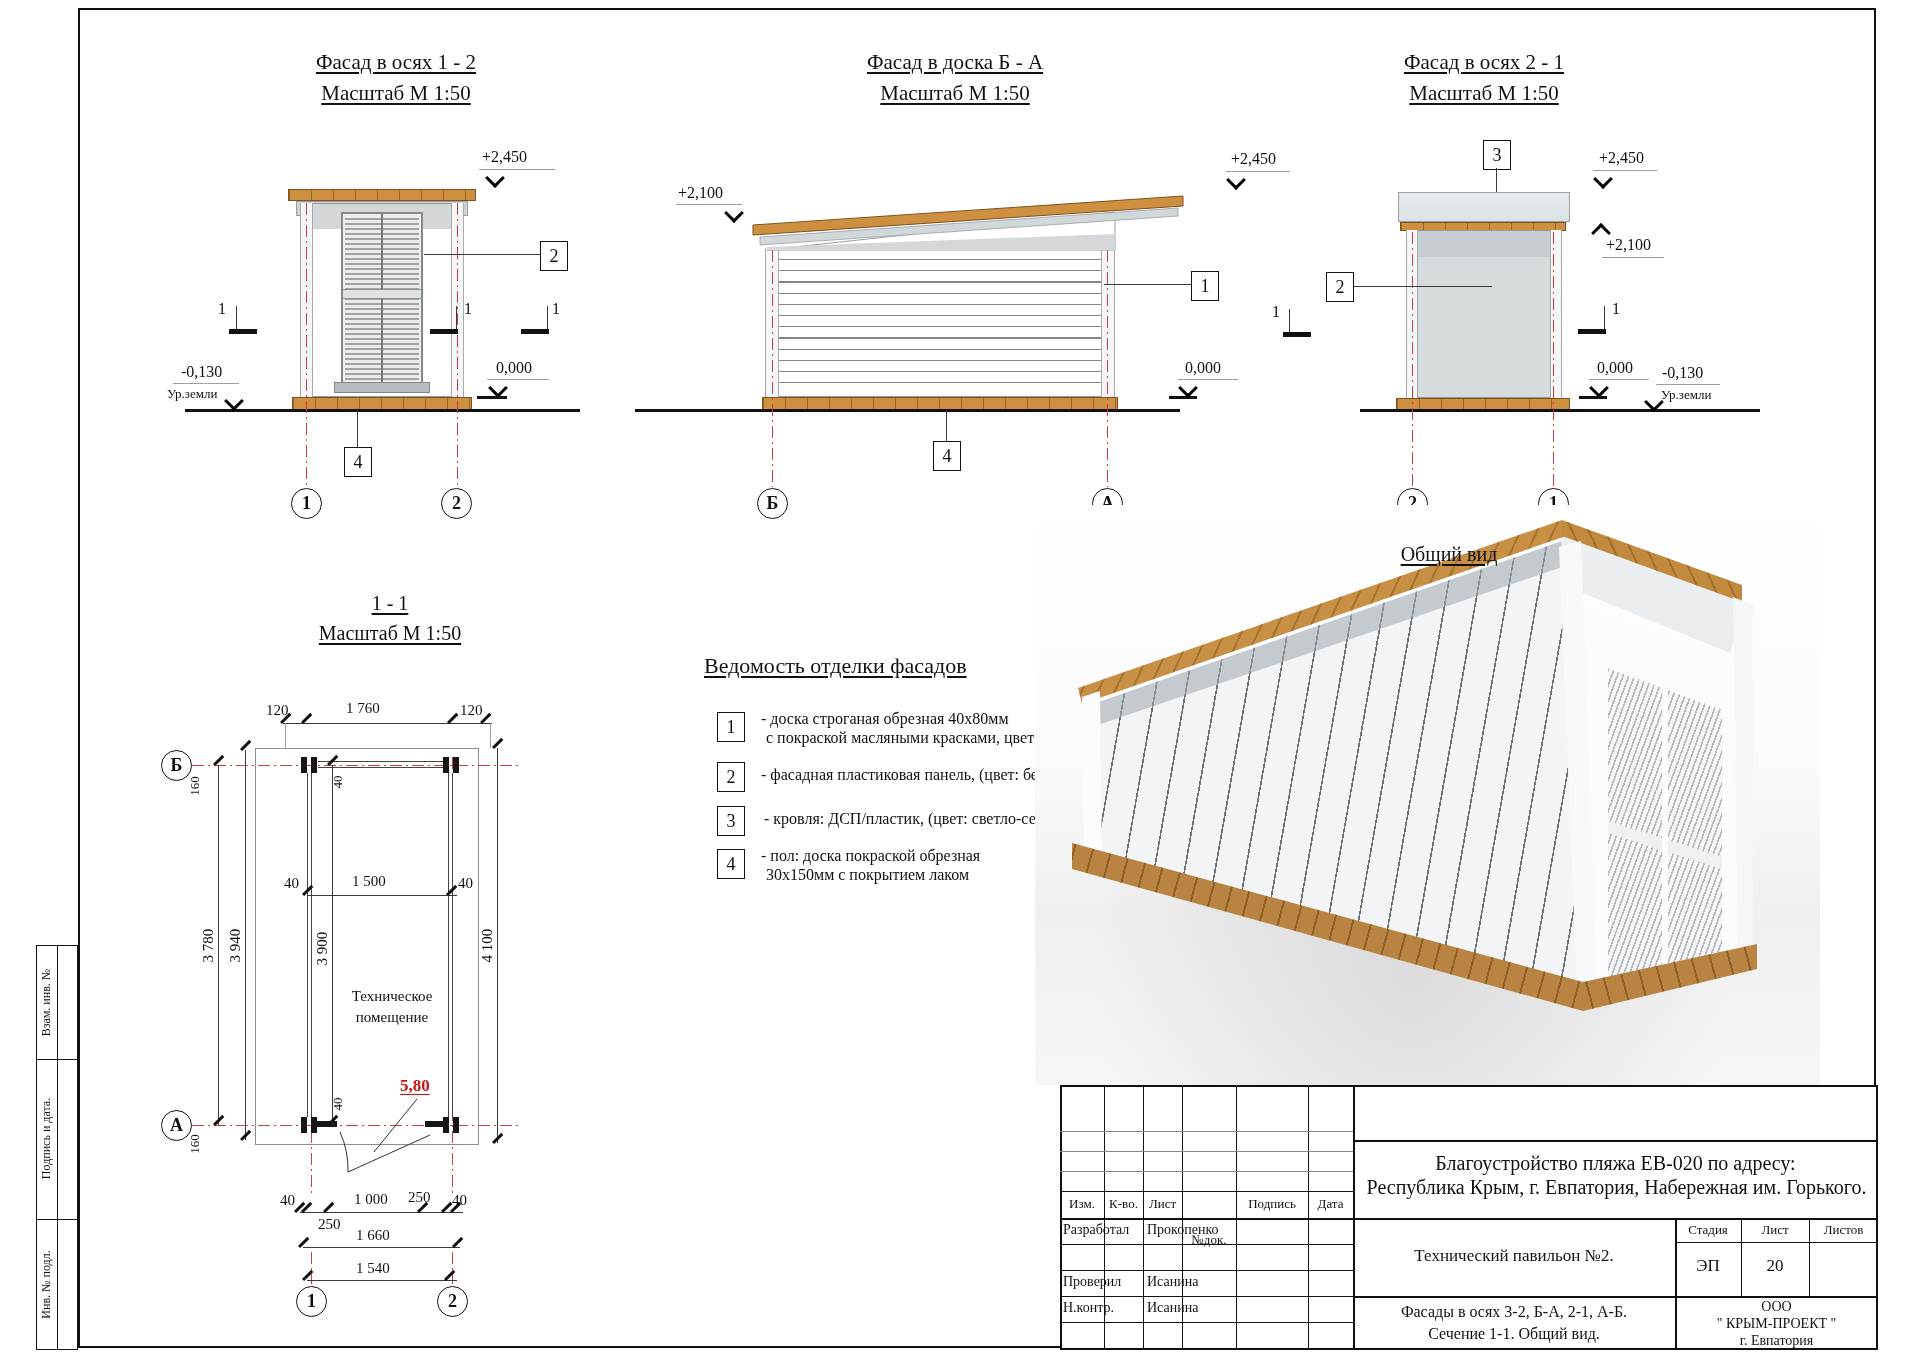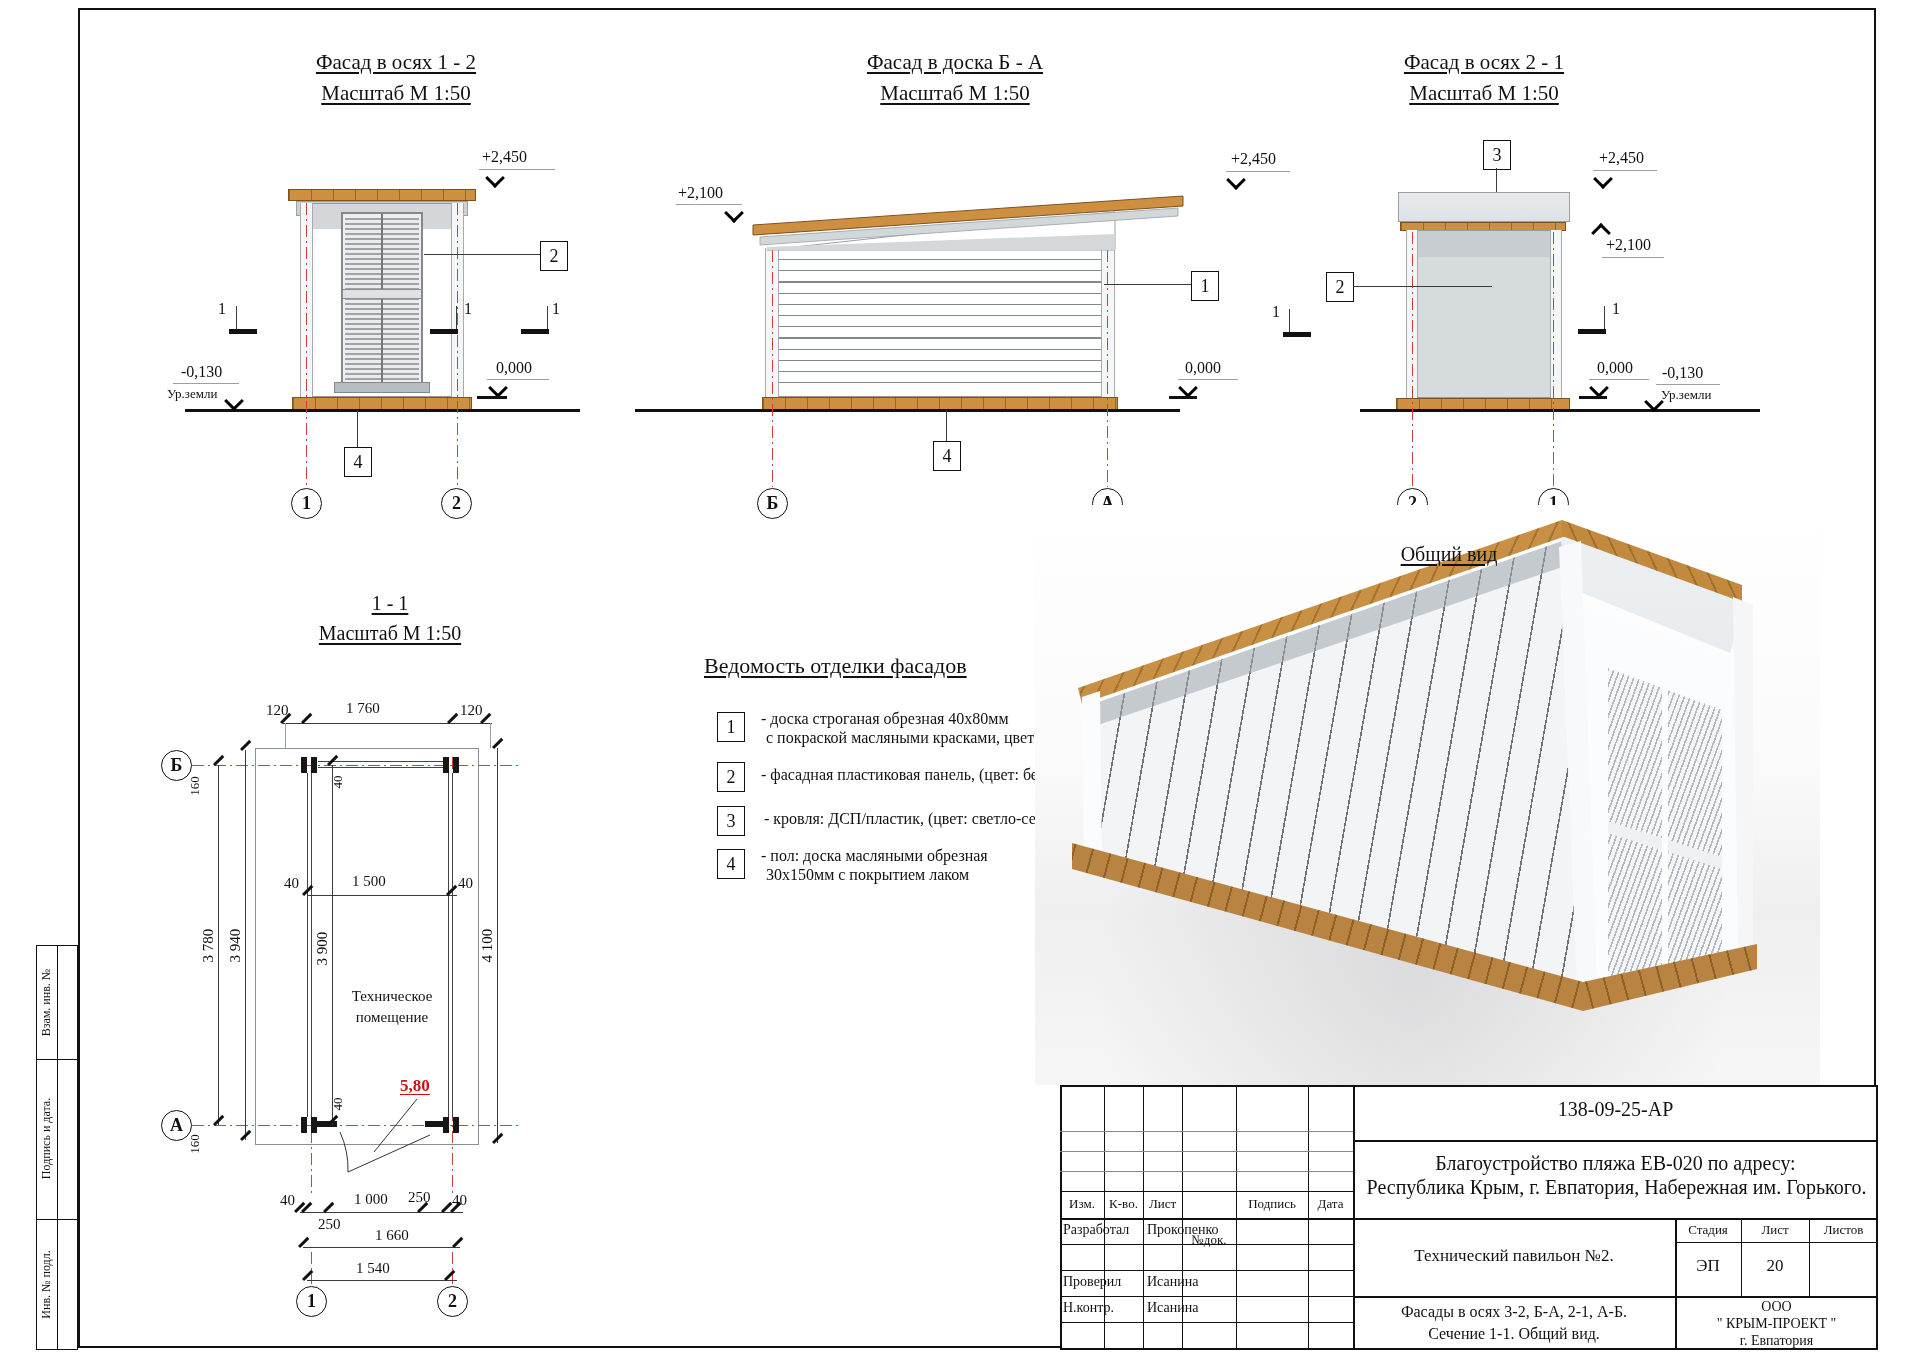--- a/index.html
+++ b/index.html
@@ -279,41 +279,41 @@
     <div class="tick" style="left:449px;top:1206px;"></div>
   <div class="t dim" style="left:280px;top:1192px;">40</div>
   <div class="t dim" style="left:318px;top:1216px;">250</div>
   <div class="t dim" style="left:354px;top:1191px;">1 000</div>
   <div class="t dim" style="left:408px;top:1189px;">250</div>
   <div class="t dim" style="left:452px;top:1192px;">40</div>
 
   <div class="dlh" style="left:303px;top:1247px;width:157px;"></div>
   <div class="tick" style="left:297px;top:1241px;"></div>
     <div class="tick" style="left:451px;top:1241px;"></div>
-  <div class="t dim" style="left:356px;top:1227px;margin-left:19px;">1 660</div>
+  <div class="t dim" style="left:356px;top:1227px;">1 660</div>
 
   <div class="dlh" style="left:307px;top:1280px;width:150px;"></div>
   <div class="tick" style="left:301px;top:1274px;"></div>
     <div class="tick" style="left:443px;top:1274px;"></div>
   <div class="t dim" style="left:356px;top:1260px;">1 540</div>
 
   <div class="t u" style="left:704px;top:653px;font-size:22px;">Ведомость отделки фасадов</div>
 
   <div class="callout" style="left:717px;top:712px;">1</div>
   <div class="t" style="left:761px;top:710px;font-size:16px;">-  доска строганая обрезная 40х80мм</div>
   <div class="t" style="left:766px;top:729px;font-size:16px;">с покраской масляными красками, цвет: белый</div>
 
   <div class="callout" style="left:717px;top:762px;">2</div>
   <div class="t" style="left:761px;top:766px;font-size:16px;">-  фасадная пластиковая панель, (цвет: белый)</div>
 
   <div class="callout" style="left:717px;top:806px;">3</div>
   <div class="t" style="left:764px;top:810px;font-size:16px;">-  кровля:  ДСП/пластик, (цвет: светло-серый)</div>
 
   <div class="callout" style="left:717px;top:849px;">4</div>
-  <div class="t" style="left:761px;top:847px;font-size:16px;">-  пол: доска масляными обрезная</div>
+  <div class="t" style="left:761px;top:847px;font-size:16px;">-  пол: доска покраской обрезная</div>
   <div class="t" style="left:766px;top:866px;font-size:16px;">30х150мм с покрытием лаком</div>
 
   <div class="t ctr u" style="left:1369px;top:543px;width:160px;font-size:20px;z-index:5;">Общий вид</div>
 
   <div class="abs" style="left:1035px;top:505px;width:785px;height:580px;background:linear-gradient(180deg,#ffffff 0%,#fafafa 45%,#efeff0 70%,#f6f6f6 100%);">
 
     <div class="pav" style="background:radial-gradient(ellipse at 48% 82%, rgba(120,120,125,.18) 0%, rgba(120,120,125,0) 55%);"></div>
 
     <div class="pav" style="clip-path:polygon(55px 200px,530px 35px,548px 482px,57px 347px);
                 background:#f2f4f6 repeating-linear-gradient(100deg,#6f7478 0 1.6px,rgba(0,0,0,0) 1.6px 30px);"></div>
@@ -386,21 +386,20 @@
   <div class="dlh" style="left:1060px;top:1322px;width:293px;border-color:#111;"></div>
 
   <div class="dlh" style="left:1353px;top:1140px;width:525px;border-top:2px solid #111;"></div>
   <div class="dlh" style="left:1353px;top:1218px;width:525px;border-top:2px solid #111;"></div>
   <div class="dlh" style="left:1353px;top:1296px;width:525px;border-top:2px solid #111;"></div>
   <div class="dlv" style="left:1675px;top:1218px;height:132px;border-left:2px solid #111;"></div>
   <div class="dlh" style="left:1675px;top:1242px;width:203px;border-color:#111;"></div>
   <div class="dlv" style="left:1741px;top:1218px;height:78px;border-color:#111;"></div>
   <div class="dlv" style="left:1809px;top:1218px;height:78px;border-color:#111;"></div>
 
-  <div class="tbtext ctr" style="left:1353px;top:1098px;width:525px;font-size:20px;">138-09-25-АР</div>
   <div class="tbtext ctr" style="left:1353px;top:1152px;width:525px;font-size:20px;">Благоустройство пляжа ЕВ-020 по  адресу:</div>
   <div class="tbtext ctr" style="left:1354px;top:1176px;width:525px;font-size:20px;">Республика  Крым,  г. Евпатория,  Набережная  им. Горького.</div>
   <div class="tbtext ctr" style="left:1353px;top:1246px;width:322px;font-size:17px;">Технический павильон №2.</div>
   <div class="tbtext ctr" style="left:1353px;top:1303px;width:322px;font-size:16px;">Фасады в осях 3-2,  Б-А,  2-1,  А-Б.</div>
   <div class="tbtext ctr" style="left:1353px;top:1325px;width:322px;font-size:16px;">Сечение 1-1.  Общий  вид.</div>
   <div class="tbtext ctr" style="left:1675px;top:1222px;width:66px;font-size:13px;">Стадия</div>
   <div class="tbtext ctr" style="left:1741px;top:1222px;width:68px;font-size:13px;">Лист</div>
   <div class="tbtext ctr" style="left:1809px;top:1222px;width:69px;font-size:13px;">Листов</div>
   <div class="tbtext ctr" style="left:1675px;top:1256px;width:66px;font-size:17px;">ЭП</div>
   <div class="tbtext ctr" style="left:1741px;top:1256px;width:68px;font-size:17px;">20</div>

